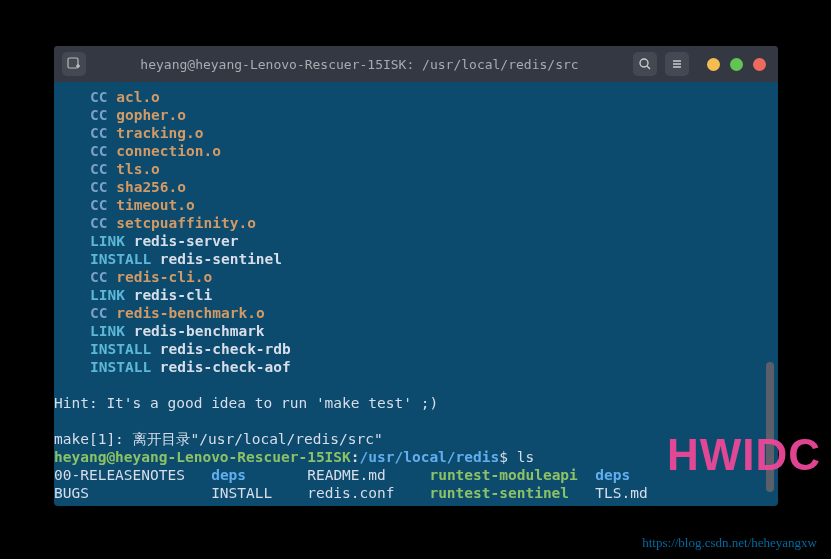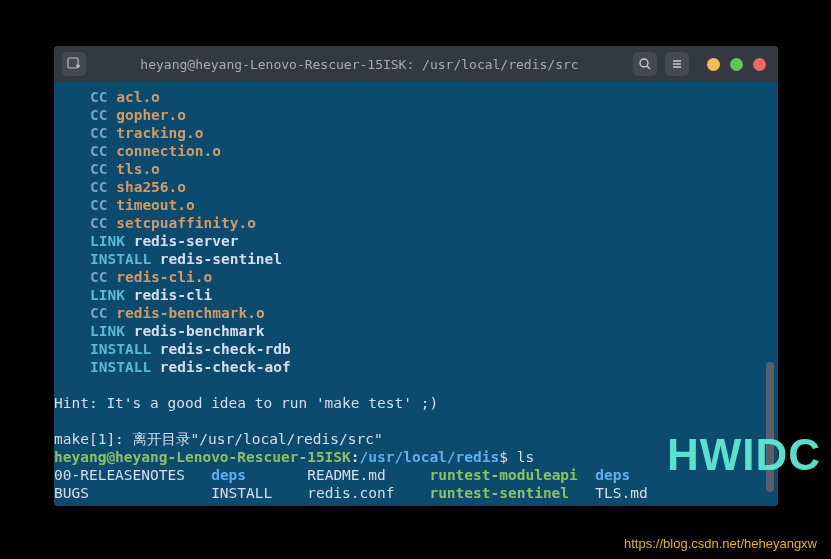--- a/index.html
+++ b/index.html
@@ -109,43 +109,43 @@
     .white { color: #d8dee9; font-weight: bold;}
     .prompt-user { color: #8cc265; font-weight: bold; margin-top: 24px; }
     .prompt-path { color: #61afef; font-weight: bold; }
     .dir { color: #61afef; font-weight: bold; }
     .exec { color: #8cc265; font-weight: bold; }
     .indent { display: inline-block; width: 36px; }
     .watermark {
       position: absolute;
       right: 10px;
       top: 430px;
-      color: #5eead4;
+      color: #ec4899;
       font-family: Arial, sans-serif;
       pointer-events: none;
     }
     .watermark .hwidc {
       font-size: 44px;
       font-weight: 800;
       letter-spacing: 1px;
       opacity: 0.95;
     }
     .watermark .tagline {
       font-size: 13px;
       margin-top: -6px;
       opacity: 0.9;
       letter-spacing: 1px;
     }
     .footer-link {
       position: absolute;
       bottom: 8px;
       right: 14px;
-      color: #eab308;
+      color: #0369a1;
       font-size: 13px;
-      font-family: Liberation Sans, sans-serif;
+      font-family: Liberation Serif, serif;
     }
   </style>
 </head>
 <body>
 
 <div class="terminal-window">
   <div class="titlebar">
     <div class="tab-button">
       <svg width="14" height="14" viewBox="0 0 14 14">
           <rect x="1" y="1" width="10" height="10" fill="none" stroke="#bbb" stroke-width="1.2" rx="1.5"></rect>

